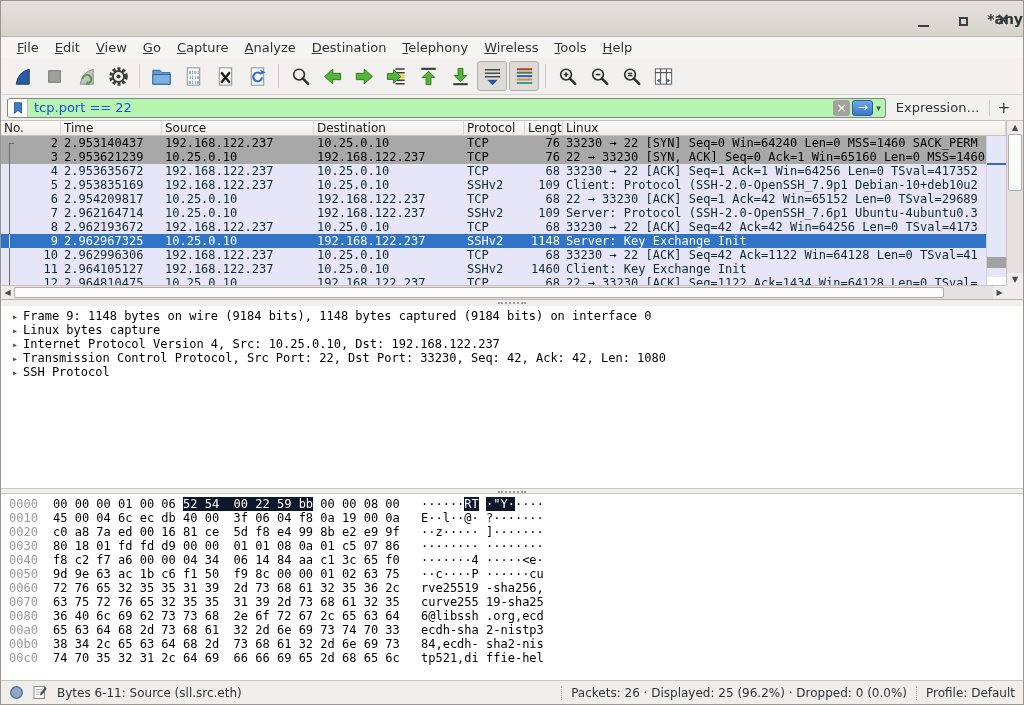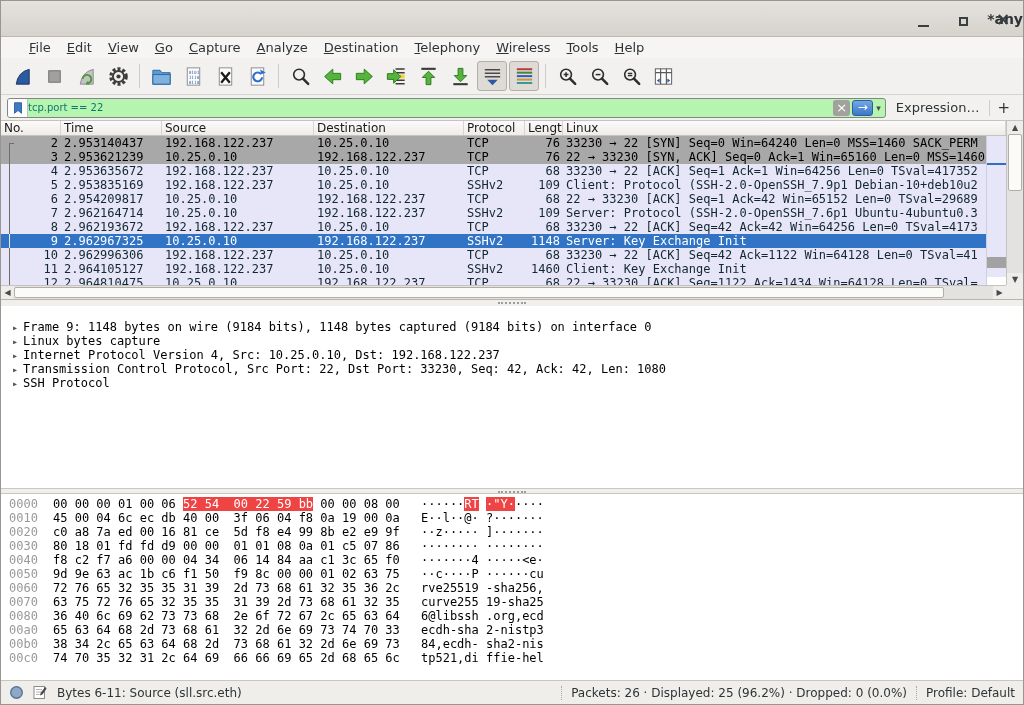--- a/index.html
+++ b/index.html
@@ -9,36 +9,36 @@
   
   .titlebar{height:36px;background:linear-gradient(#e5e2de,#d6d2cc);display:flex;align-items:center;justify-content:flex-end;position:relative;border-bottom:1px solid #bdb9b2}
   .title{font-weight:bold;font-size:14px;color:#2e3436}
   .win-controls{position:absolute;right:12px;top:0;height:100%;display:flex;align-items:center;gap:24px}
   .wc{width:16px;height:16px;display:flex;align-items:flex-end;justify-content:center;cursor:default}
   .wc-min-glyph{width:11px;height:4px;border-bottom:2px solid #3a3f42}
   .wc-max-glyph{width:9px;height:9px;border:2px solid #3a3f42;margin-bottom:1px}
   .wc-close-glyph{font-size:17px;font-weight:bold;color:#3a3f42;line-height:15px}
 
   
-  .menubar{height:21px;background:#f6f5f3;display:flex;align-items:center;padding-left:20px;font-size:13px;color:#2e3436}
+  .menubar{height:21px;background:#f6f5f3;display:flex;align-items:center;padding-left:8px;font-size:13px;color:#2e3436}
   .menu-item{display:inline-block;padding:1px 8px}
   .menu-item::first-letter{text-decoration:underline}
 
   
   .toolbar{height:37px;background:#f3f1ef;border-bottom:1px solid #d8d5d0;display:flex;align-items:center;padding-left:5px}
   .tool{width:30px;height:30px;display:flex;align-items:center;justify-content:center;border:1px solid transparent;border-radius:3px;margin:0 1px}
   .tool svg{width:23px;height:23px}
   .tool.pressed{background:#dedbd6;border-color:#b4b0a9}
   .toolsep{width:1px;height:24px;background:#d0cdc8;margin:0 5px}
 
   
   .filterbar{height:26px;background:#f3f1ef;display:flex;align-items:center;padding:0 6px;border-bottom:1px solid #c6c3be}
   .filter-field{flex:1;height:20px;border:1px solid #858585;border-radius:3px;background:#b5f5b0;display:flex;align-items:center;overflow:hidden}
   .bm-box{width:20px;height:100%;background:#fdfdfd;border-right:1px solid #c0c0c0;display:flex;align-items:center;justify-content:center}
-  .filter-text{flex:1;font-size:10px;color:#0f766e;padding-left:0;background:transparent;border:none;outline:none;font-family:"DejaVu Sans",sans-serif}
+  .filter-text{flex:1;font-size:13px;color:#1d4ed8;padding-left:6px;background:transparent;border:none;outline:none;font-family:"DejaVu Sans",sans-serif}
   .btn-clear{width:17px;height:16px;border-radius:3px;background:#a3a19e;color:#fff;font-size:13px;line-height:15px;text-align:center;margin-right:2px}
   .btn-apply{width:21px;height:16px;border-radius:3px;background:linear-gradient(#74a7e4,#3a78c8);border:1px solid #2d5f9e;color:#fff;text-align:center;font-size:12px;line-height:13px;margin-right:3px}
   .caret{font-size:9px;color:#4a4a4a;padding:0 4px 0 0}
   .expression{font-size:13px;color:#2e3436;padding:0 10px}
   .fsep{width:1px;height:16px;background:#d0cdc8}
   .plus-btn{font-size:15px;color:#2e3436;padding:0 7px}
 
   
   .plist{position:relative;height:179px;background:#fff;border-bottom:1px solid #b8b5b0}
   .phead{height:15px;display:flex;font-size:12px;color:#1a1a1a;background:linear-gradient(#fcfbfa,#eeece9);border-bottom:1px solid #c6c3be;padding-right:17px;overflow:hidden}
@@ -71,30 +71,30 @@
   .hs-left{left:0}.hs-right{right:0}
   .hs-handle{position:absolute;left:13px;right:62px;top:1px;bottom:1px;background:#fbfbfa;border:1px solid #b2afaa;border-radius:2px}
   .scorner{position:absolute;right:0;bottom:0;width:17px;height:14px;background:#efedeb}
 
   
   .split{background:#f1efec;position:relative}
   .split1{height:6px}.split2{height:5px;border-top:1px solid #c9c6c1}
   .split::after{content:"";position:absolute;left:50%;top:2px;width:28px;margin-left:-14px;border-top:2px dotted #9c9c9c}
 
   
-  .details{height:182px;background:#fff;font:12px/14px "DejaVu Sans Mono",monospace;color:#000;padding-top:14px;overflow:hidden}
+  .details{height:182px;background:#fff;font:12px/14px "DejaVu Sans Mono",monospace;color:#000;padding-top:3px;overflow:hidden}
   .drow{height:14px;white-space:nowrap;padding-left:6px}
   .dtri{color:#555;display:inline-block;width:16px;text-align:center;font-size:10px}
 
   
   .hexpane{height:187px;background:#fff;border-top:1px solid #c9c6c1;font:12px/14px "DejaVu Sans Mono",monospace;color:#000;padding-top:3px;overflow:hidden}
   .hrow{height:14px;white-space:pre;position:relative;padding-left:8px}
   .hoff{color:#999;display:inline-block;width:44px}
   .hasc{position:absolute;left:420px;top:0}
-  .hl{background:#ef4444;color:#fff}
+  .hl{background:#0f172a;color:#fff}
 
   
   .statusbar{height:24px;background:#f0eeeb;border-top:1px solid #c9c6c1;display:flex;align-items:center;font-size:12px;color:#2e3436;padding:0 8px}
   .sb-left{flex:1;display:flex;align-items:center;gap:9px}
   .sb-sep{width:1px;height:14px;border-left:1px dotted #a8a8a8;margin:0 9px}
 </style>
 </head>
 <body>
 
 <div class="titlebar">

